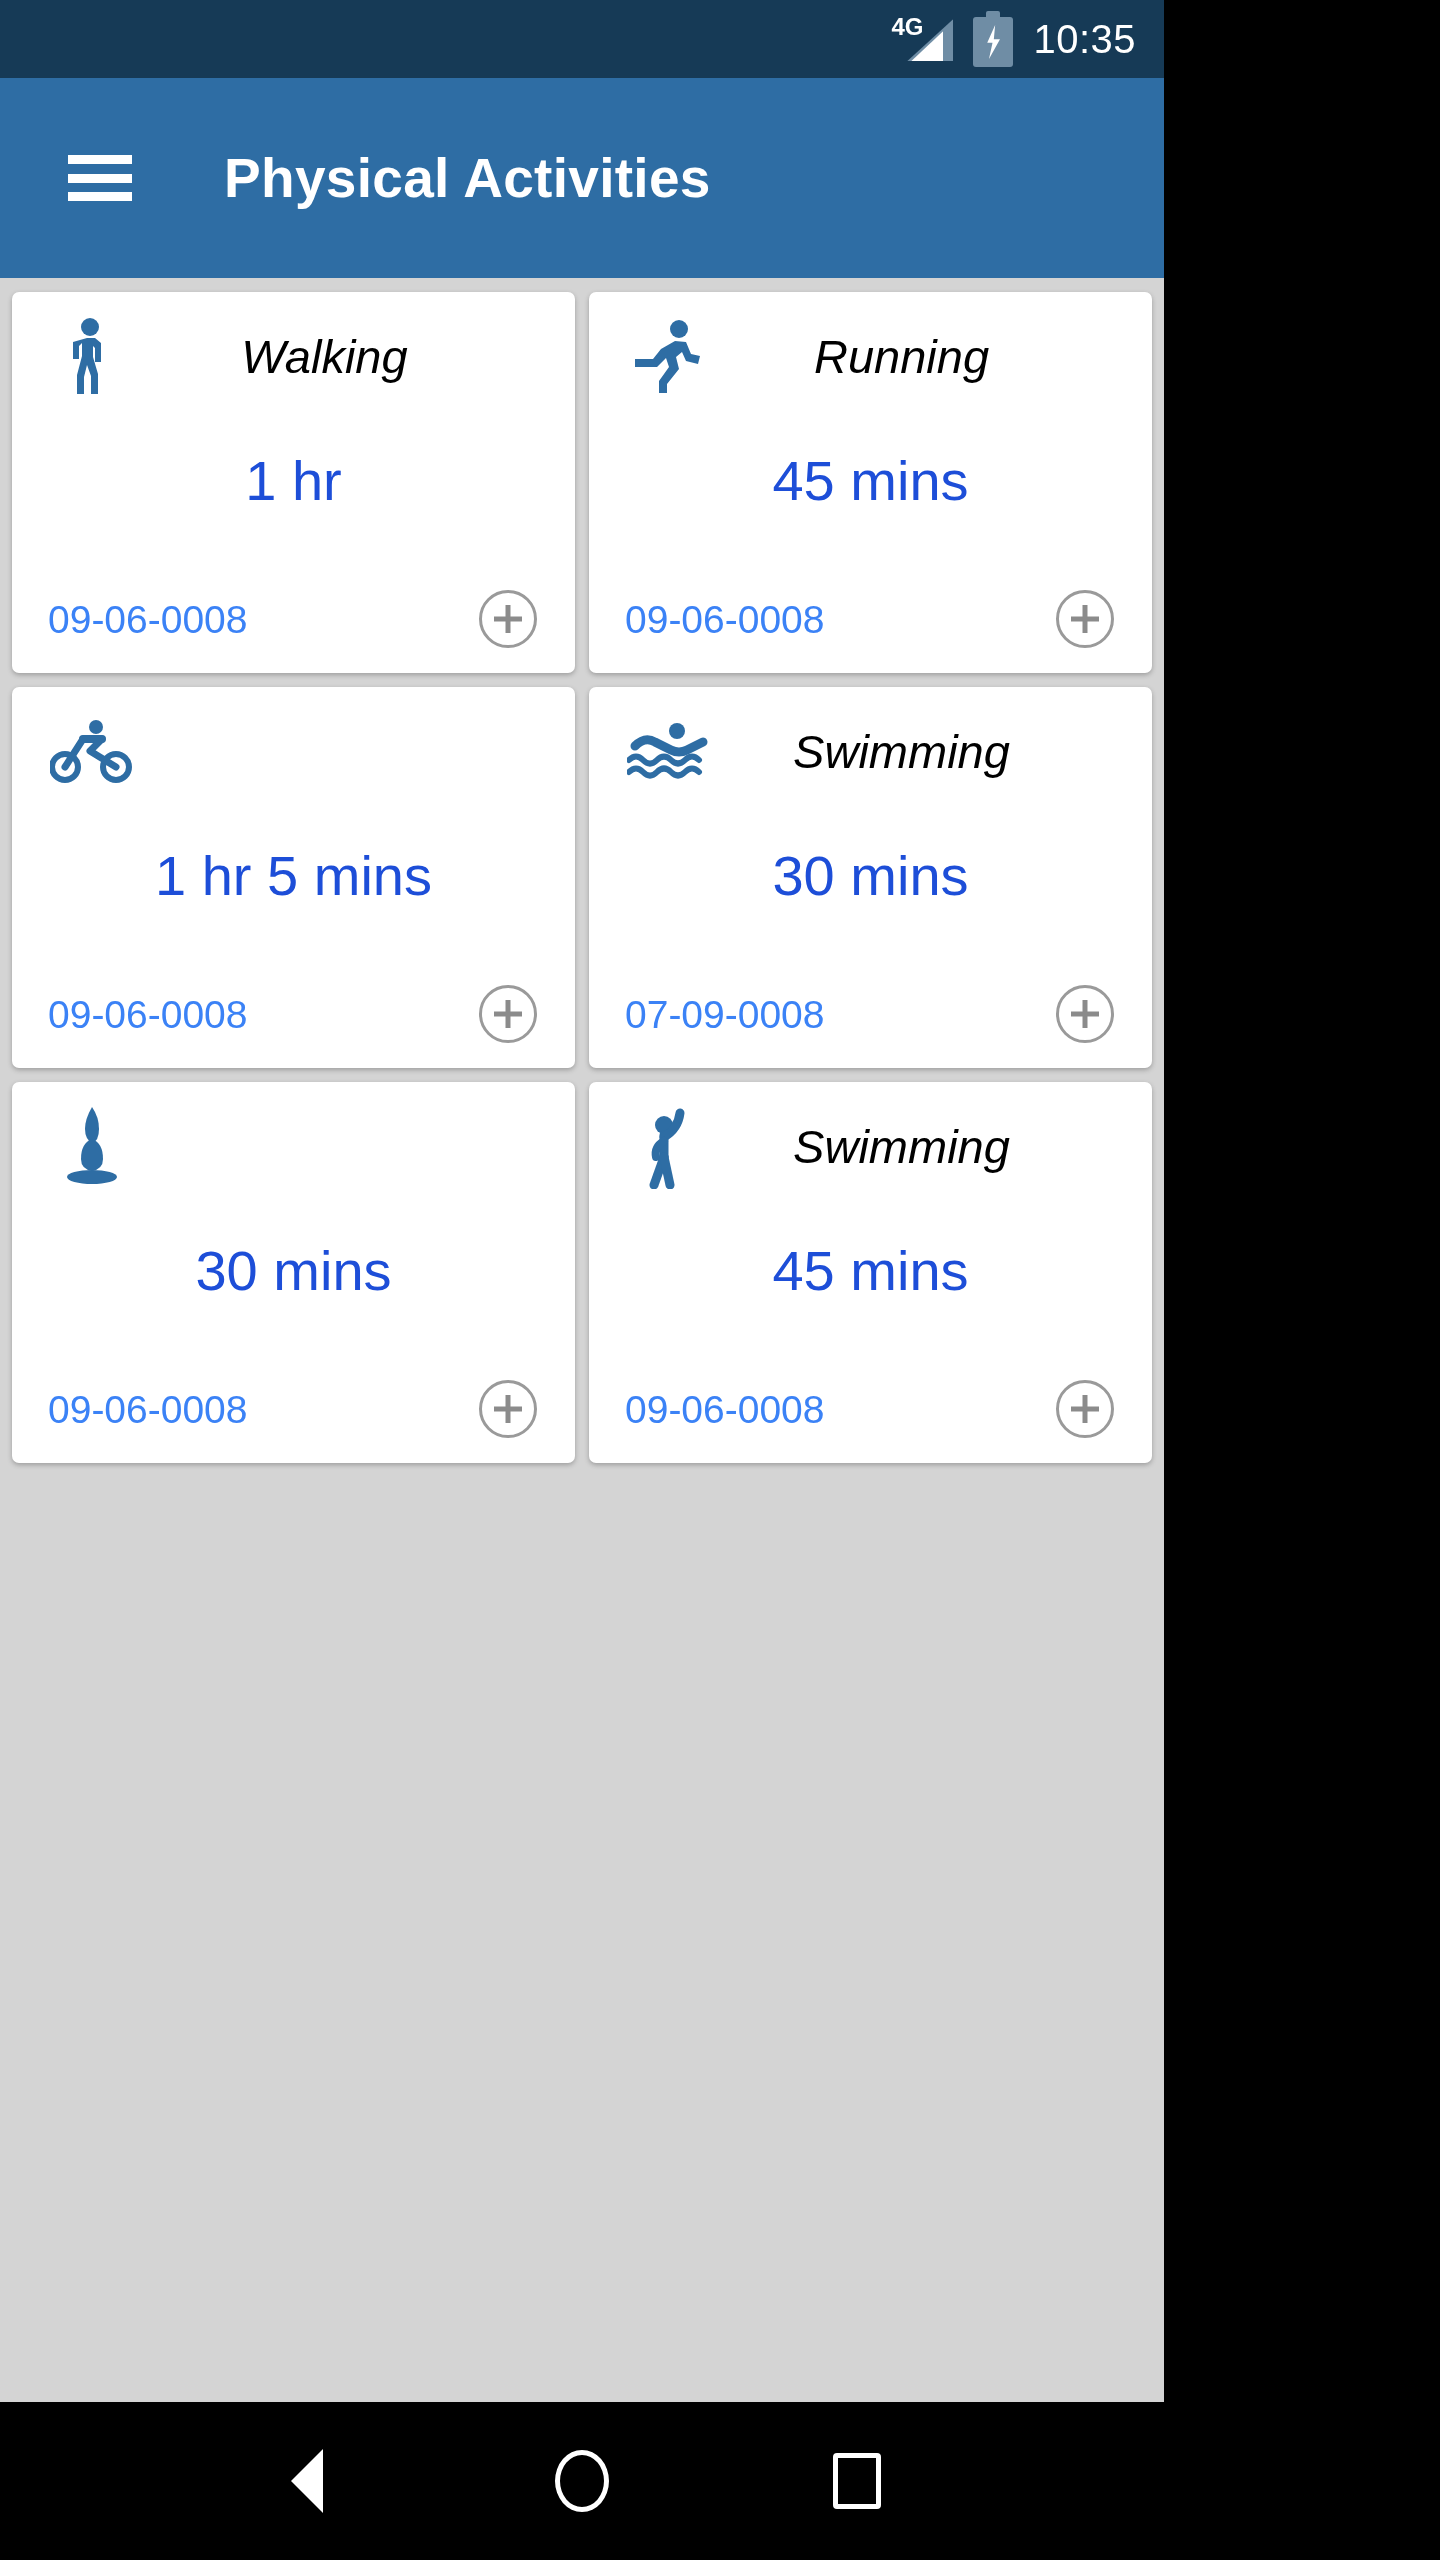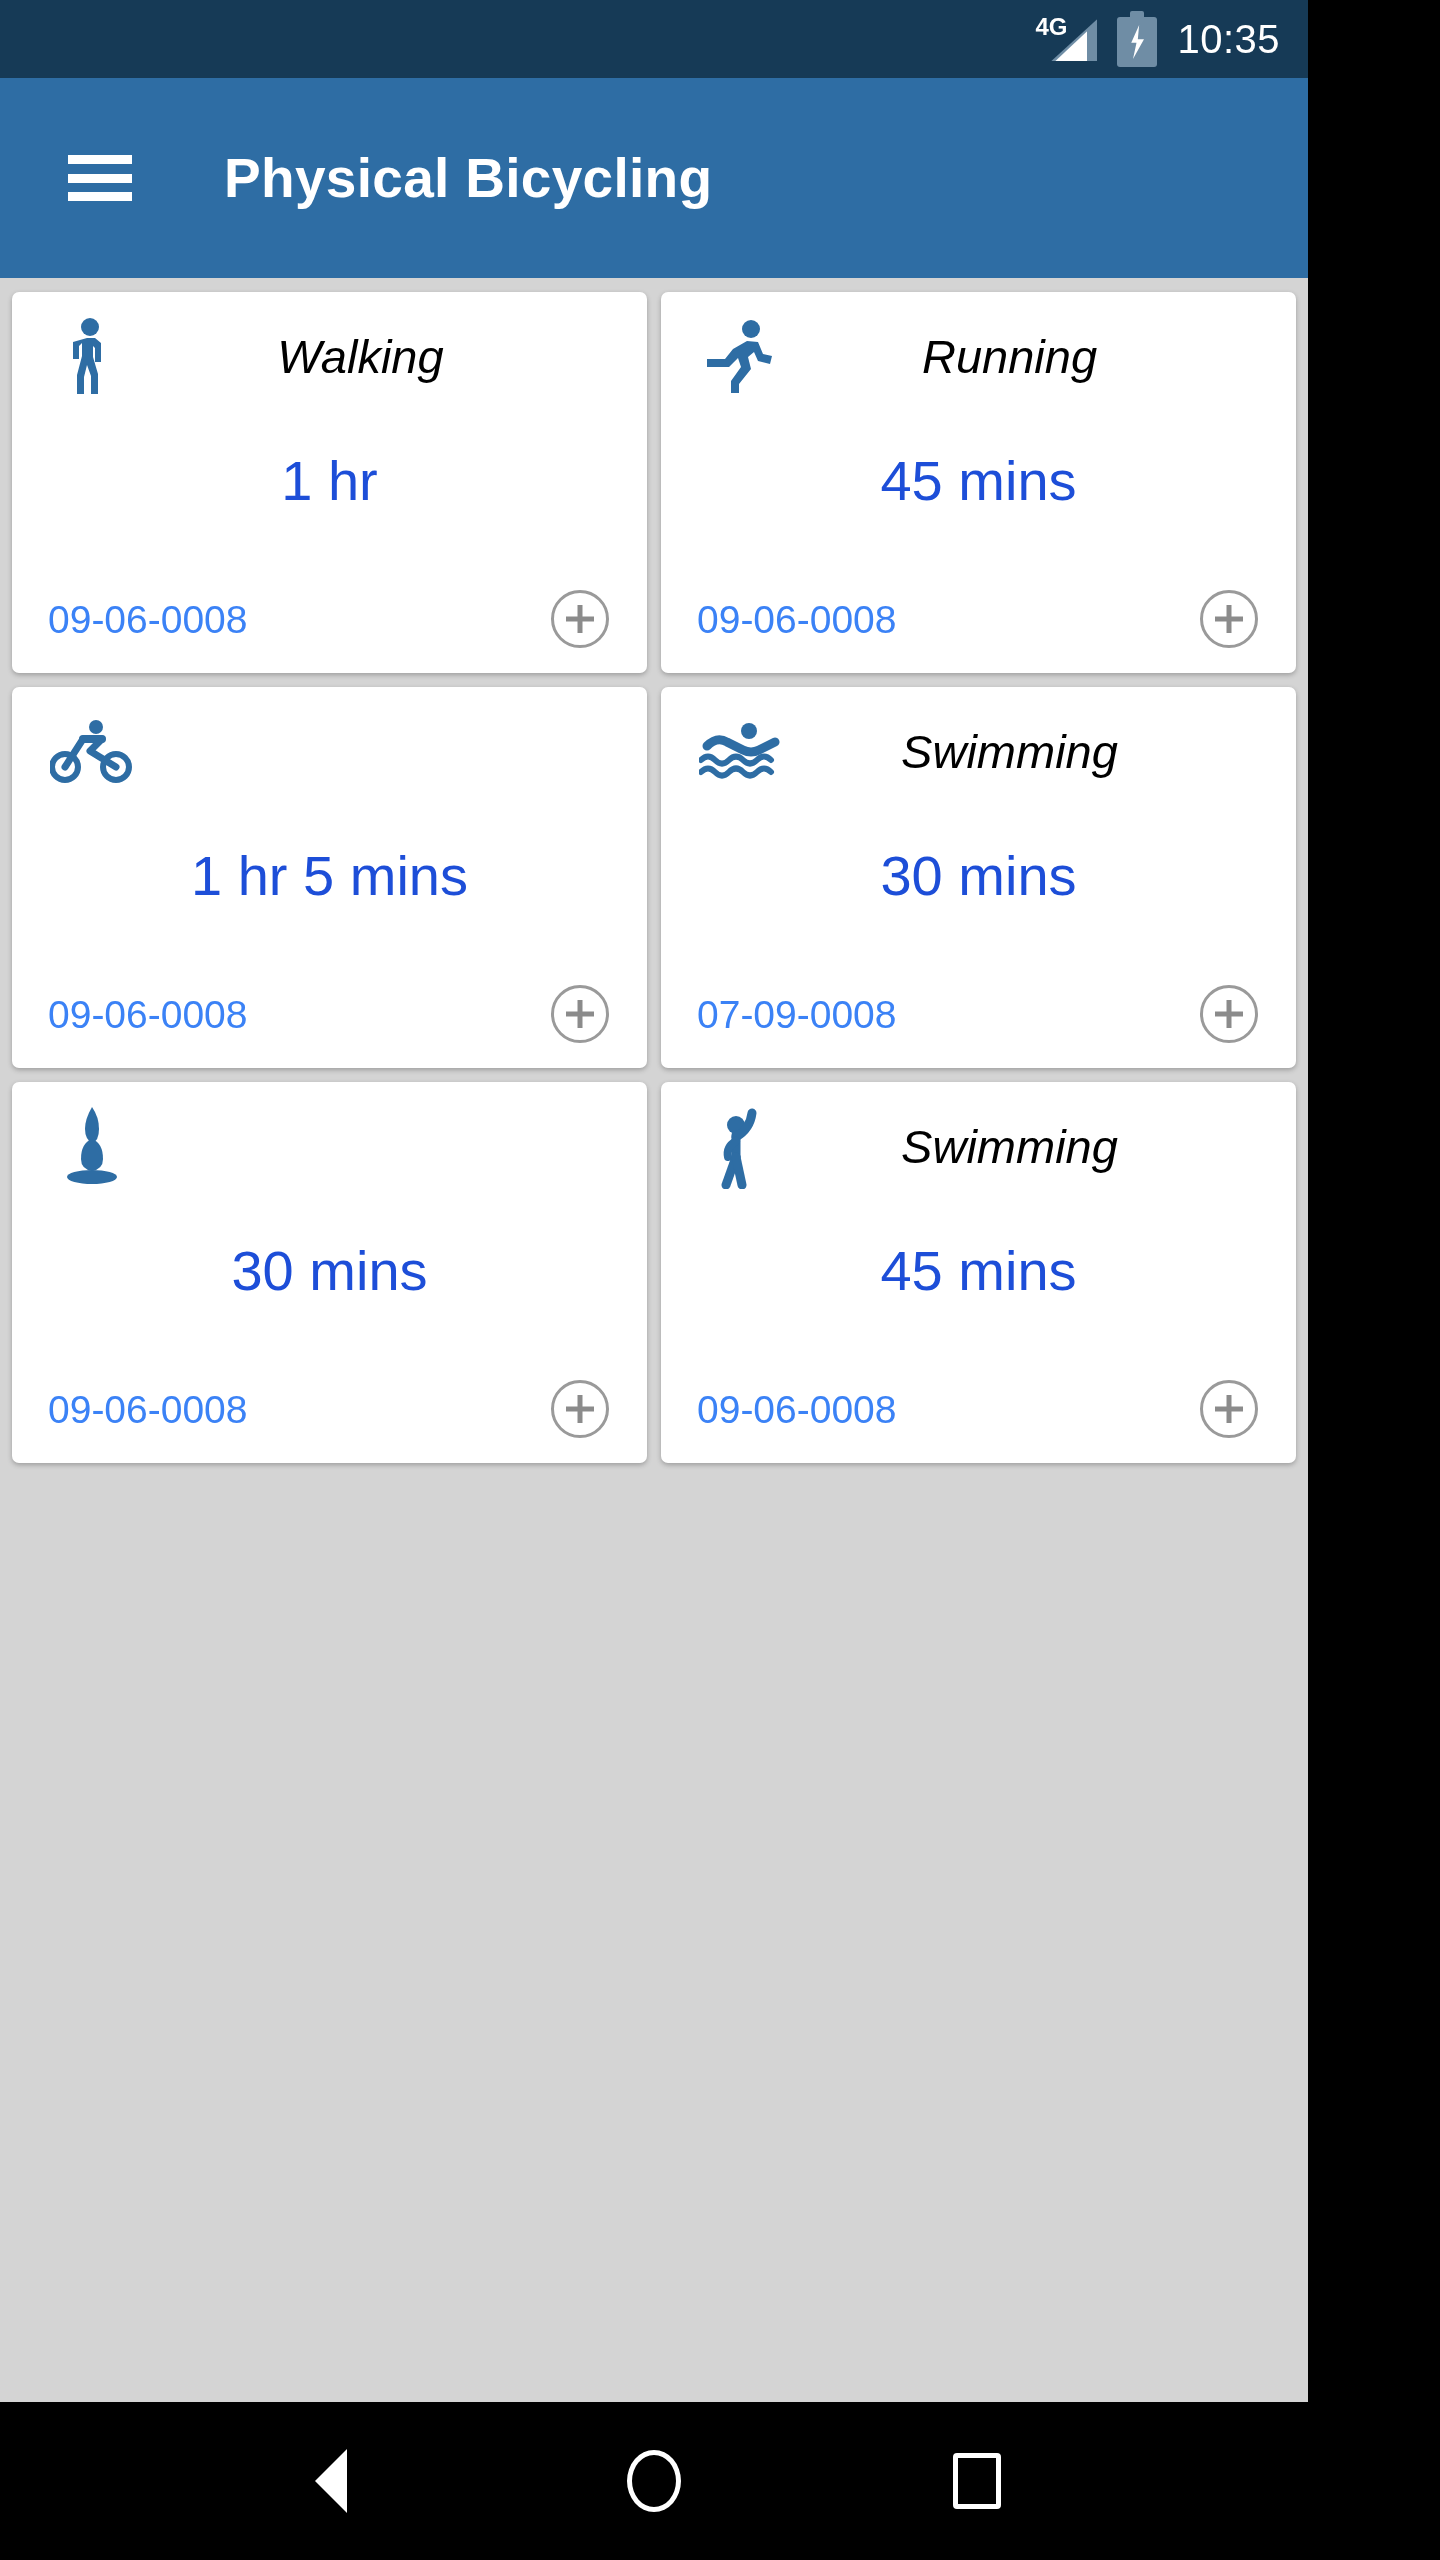--- a/index.html
+++ b/index.html
@@ -2,21 +2,21 @@
 <html><head>
 <meta charset="utf-8">
 <style>
   * { margin:0; padding:0; box-sizing:border-box; }
   html, body {
     width:1440px; height:2560px;
     font-family:"Liberation Sans", sans-serif;
     background:#000;
     overflow:hidden;
   }
-  #screen { width:1308px; height:2560px; display:flex; flex-direction:column; }
+  #screen { width:1164px; height:2560px; display:flex; flex-direction:column; }
 
   
   .statusbar{
     height:78px; background:#163a56; flex:0 0 78px;
     display:flex; align-items:center; justify-content:flex-end;
     padding-right:28px;
   }
   .sb-group{ display:flex; align-items:center; gap:20px; }
   .sig-wrap{ position:relative; width:62px; height:52px; }
   .sig-4g{
@@ -162,21 +162,21 @@
       <div class="sb-time">10:35</div>
     </div>
   </div>
 
   <div class="appbar">
     <div class="hamburger">
       <span></span>
       <span></span>
       <span></span>
     </div>
-    <div class="appbar-title">Physical Bicycling</div>
+    <div class="appbar-title">Physical Activities</div>
   </div>
 
   <div class="content">
 
     <div class="card">
       <div class="card-head">
         <div class="card-icon">
           <svg width="70" height="80" viewBox="0 0 70 80" fill="#2e6da4">
             <circle cx="33" cy="10" r="9"></circle>
             <path d="M30 21 h8 l6 5 v19 h-6 v-14 l-2 -2 v11 l5 17 v20 h-7 v-18 l-4 -11 -3 12 v17 h-7 v-19 l5 -19 v-13 l-3 3 v13 h-6 v-17 z"></path>

